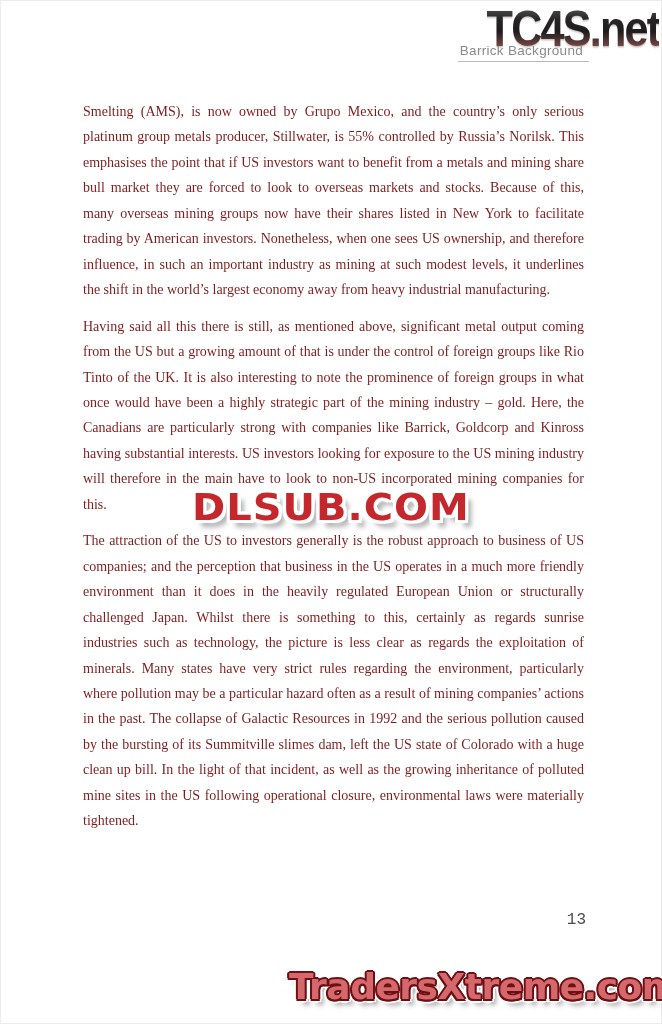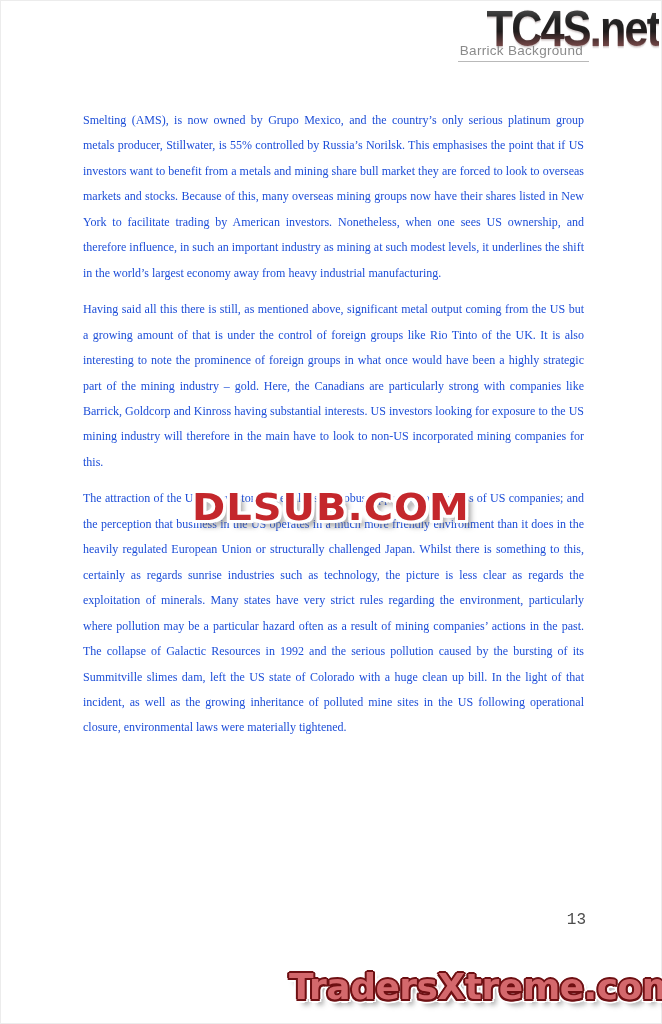--- a/index.html
+++ b/index.html
@@ -46,24 +46,24 @@
     letter-spacing: 0.3px;
     padding: 0 6px 3px 2px;
     border-bottom: 1px solid #b9b9b9;
     white-space: nowrap;
   }
 
   
   .body-text {
     position: absolute;
     left: 83px;
-    top: 108px;
+    top: 99px;
     width: 501px;
-    color: #1d4ed8;
-    font-size: 12px;
+    color: #7f1d1d;
+    font-size: 14px;
     line-height: 25.45px;
     text-align: justify;
   }
   .body-text p { margin: 0 0 11px 0; }
   .body-text p:last-child { margin-bottom: 16px; }
 
   
   .wm-center {
     position: absolute;
     left: 192px;

